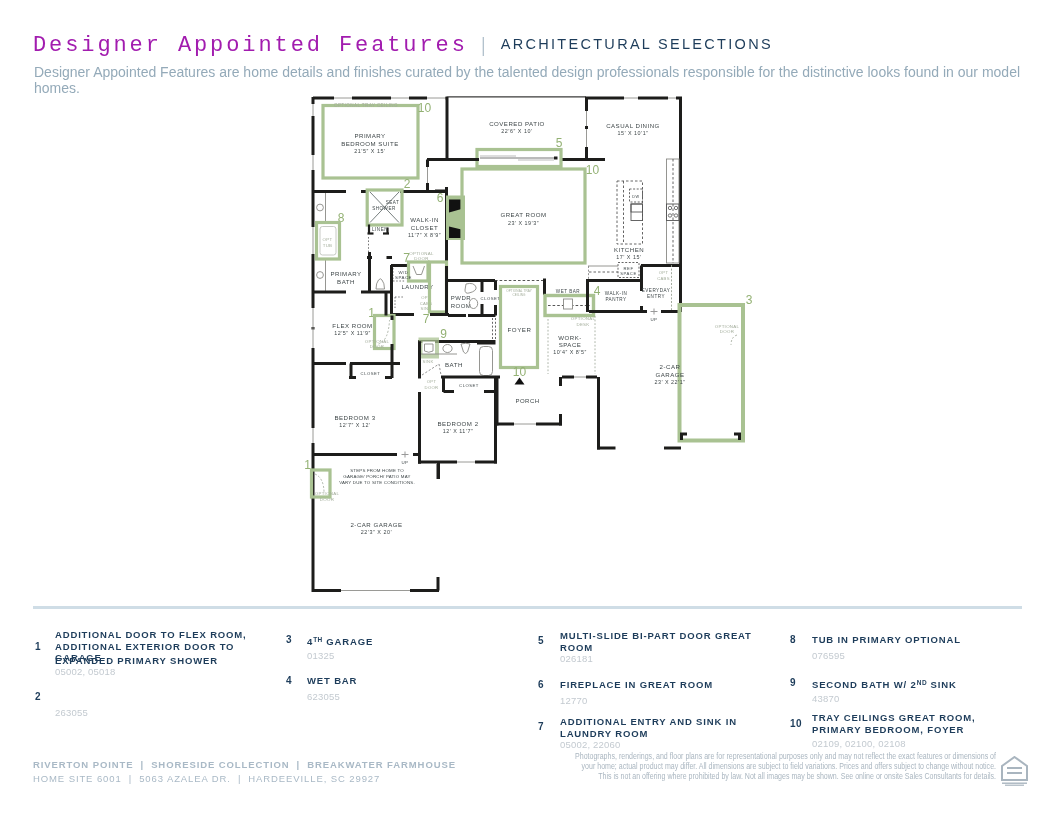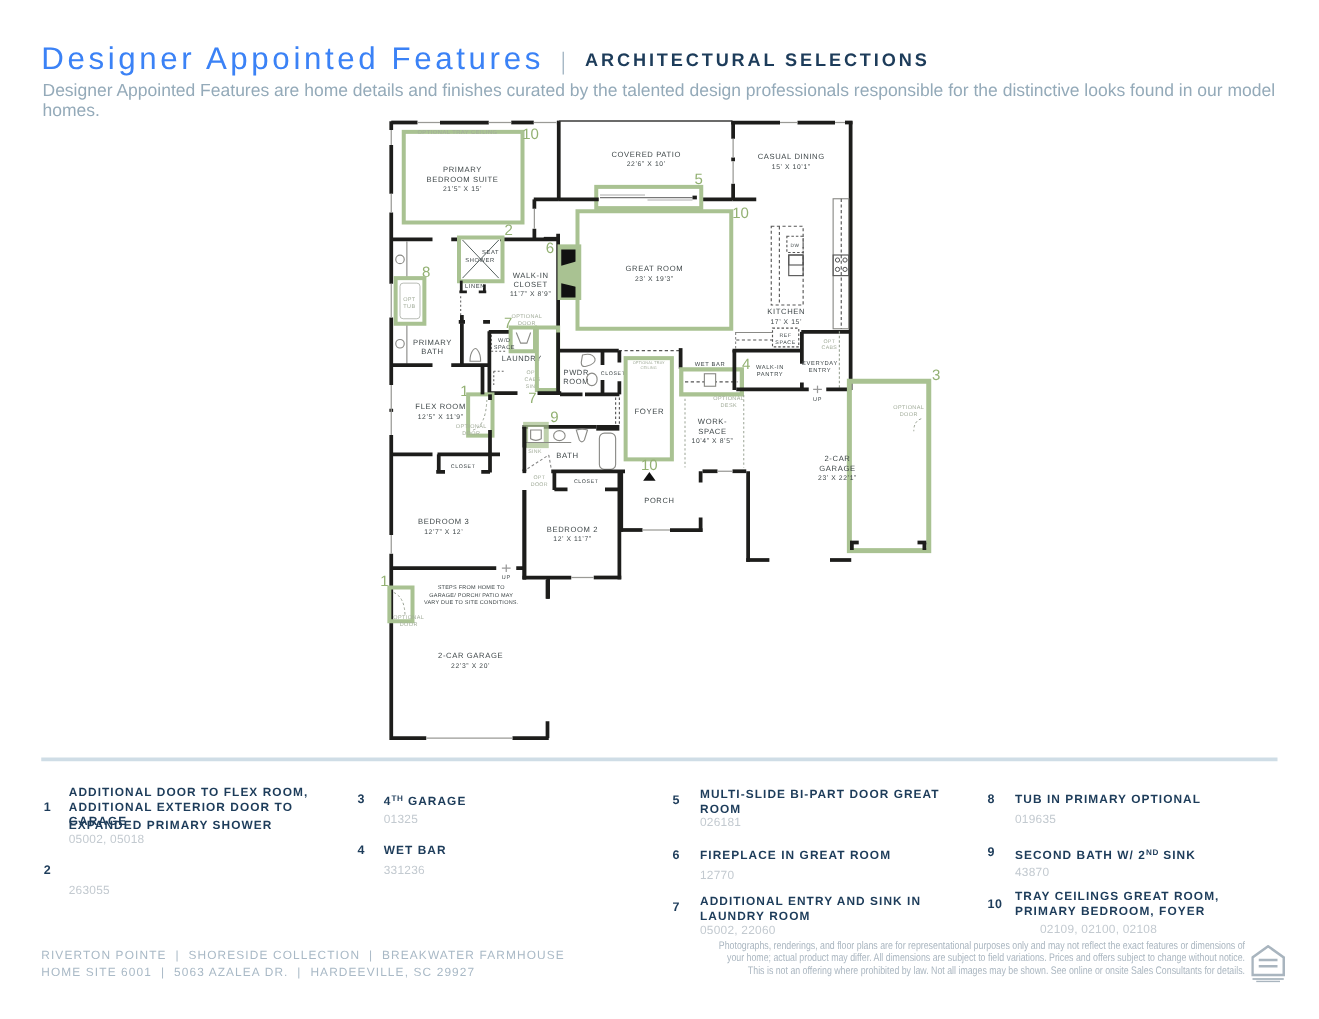--- a/index.html
+++ b/index.html
@@ -5,23 +5,23 @@
     font-family:"Liberation Sans",sans-serif;position:relative;overflow:hidden}
   .abs{position:absolute}
   .lnum{position:absolute;font-size:10px;font-weight:bold;color:#1d3c5a;letter-spacing:.5px}
   .ltit{position:absolute;font-size:9.5px;font-weight:bold;color:#1d3c5a;letter-spacing:.85px;line-height:11.7px;white-space:nowrap}
   .lcode{position:absolute;font-size:9.5px;color:#c3cad0;letter-spacing:.2px}
   .sup{font-size:6.5px;vertical-align:3px;letter-spacing:.5px}
 </style></head>
 <body>
 
 <div class="abs" style="left:33px;top:33px;white-space:nowrap">
-  <span style="font-family:Liberation Sans, sans-serif;font-size:25px;color:#3b82f6;letter-spacing:2.9px">Designer Appointed Features</span>
+  <span style="font-family:Liberation Mono, monospace;font-size:22px;color:#a21caf;letter-spacing:2.9px">Designer Appointed Features</span>
   <span style="font-family:'Liberation Serif',serif;font-size:20px;color:#9db1bf;padding:0 11px 0 9px;font-weight:300">|</span>
-  <span style="font-size:14.5px;font-weight:bold;color:#1d3c5a;letter-spacing:2.3px;vertical-align:2px">ARCHITECTURAL SELECTIONS</span>
+  <span style="font-size:14.5px;font-weight:normal;color:#1d3c5a;letter-spacing:2.3px;vertical-align:2px">ARCHITECTURAL SELECTIONS</span>
 </div>
 
 <div class="abs" style="left:34px;top:64px;font-size:14px;color:#94aab9;letter-spacing:0px">Designer Appointed Features are home details and finishes curated by the talented design professionals responsible for the distinctive looks found in our model homes.</div>
 
 <svg class="abs" style="left:0;top:0" width="1055" height="815" viewBox="0 0 1055 815" font-family="Liberation Sans,sans-serif">
 
 <g>
 <line x1="313" y1="98" x2="334" y2="98" stroke="#1d1d1b" stroke-width="3"></line>
 <line x1="352" y1="98" x2="391" y2="98" stroke="#1d1d1b" stroke-width="3"></line>
 <line x1="409" y1="98" x2="427" y2="98" stroke="#1d1d1b" stroke-width="3"></line>
@@ -578,47 +578,47 @@
 <div class="lnum" style="left:35px;top:691px">2</div>
 <div class="ltit" style="left:55px;top:655px">EXPANDED PRIMARY SHOWER</div>
 <div class="lcode" style="left:55px;top:707px">263055</div>
 
 <div class="lnum" style="left:286px;top:634px">3</div>
 <div class="ltit" style="left:307px;top:634px">4<span class="sup">TH</span> GARAGE</div>
 <div class="lcode" style="left:307px;top:650px">01325</div>
 
 <div class="lnum" style="left:286px;top:675px">4</div>
 <div class="ltit" style="left:307px;top:675px">WET BAR</div>
-<div class="lcode" style="left:307px;top:691px">331236</div>
+<div class="lcode" style="left:307px;top:691px">623055</div>
 
 <div class="lnum" style="left:538px;top:635px">5</div>
 <div class="ltit" style="left:560px;top:630px">MULTI-SLIDE BI-PART DOOR GREAT<br>ROOM</div>
 <div class="lcode" style="left:560px;top:653px">026181</div>
 
 <div class="lnum" style="left:538px;top:679px">6</div>
 <div class="ltit" style="left:560px;top:679px">FIREPLACE IN GREAT ROOM</div>
 <div class="lcode" style="left:560px;top:695px">12770</div>
 
 <div class="lnum" style="left:538px;top:721px">7</div>
 <div class="ltit" style="left:560px;top:716px">ADDITIONAL ENTRY AND SINK IN<br>LAUNDRY ROOM</div>
 <div class="lcode" style="left:560px;top:739px">05002, 22060</div>
 
 <div class="lnum" style="left:790px;top:634px">8</div>
 <div class="ltit" style="left:812px;top:634px">TUB IN PRIMARY OPTIONAL</div>
-<div class="lcode" style="left:812px;top:650px">019635</div>
+<div class="lcode" style="left:812px;top:650px">076595</div>
 
 <div class="lnum" style="left:790px;top:677px">9</div>
 <div class="ltit" style="left:812px;top:677px">SECOND BATH W/ 2<span class="sup">ND</span> SINK</div>
 <div class="lcode" style="left:812px;top:693px">43870</div>
 
 <div class="lnum" style="left:790px;top:718px">10</div>
 <div class="ltit" style="left:812px;top:712px">TRAY CEILINGS GREAT ROOM,<br>PRIMARY BEDROOM, FOYER</div>
-<div class="lcode" style="left:832px;top:738px">02109, 02100, 02108</div>
-
-<div class="abs" style="left:33px;top:759px;font-size:9.5px;font-weight:normal;color:#a9b9c6;letter-spacing:.9px">RIVERTON POINTE&nbsp; |&nbsp; SHORESIDE COLLECTION&nbsp; |&nbsp; BREAKWATER FARMHOUSE</div>
+<div class="lcode" style="left:812px;top:738px">02109, 02100, 02108</div>
+
+<div class="abs" style="left:33px;top:759px;font-size:9.5px;font-weight:bold;color:#a9b9c6;letter-spacing:.9px">RIVERTON POINTE&nbsp; |&nbsp; SHORESIDE COLLECTION&nbsp; |&nbsp; BREAKWATER FARMHOUSE</div>
 
 <div class="abs" style="left:33px;top:773px;font-size:9.5px;font-weight:normal;color:#a9b9c6;letter-spacing:.9px">HOME SITE 6001&nbsp; |&nbsp; 5063 AZALEA DR.&nbsp; |&nbsp; HARDEEVILLE, SC 29927</div>
 
 <div class="abs" style="left:0px;top:751px;width:996px;font-size:8.8px;line-height:10.2px;color:#aab6c0;text-align:right;white-space:nowrap;transform:scaleX(.8);transform-origin:996px 0">Photographs, renderings, and floor plans are for representational purposes only and may not reflect the exact features or dimensions of<br>your home; actual product may differ. All dimensions are subject to field variations. Prices and offers subject to change without notice.<br>This is not an offering where prohibited by law. Not all images may be shown. See online or onsite Sales Consultants for details.</div>
 
 <svg class="abs" style="left:1001px;top:756px" width="27" height="30" viewBox="0 0 27 30">
   <path d="M13.5 1 L26 10 L26 24 L1 24 L1 10 Z" fill="none" stroke="#a9b5bf" stroke-width="2"></path>
   <rect x="6" y="11" width="15" height="2" fill="#a9b5bf"></rect>
   <rect x="6" y="16" width="15" height="2" fill="#a9b5bf"></rect>
   <rect x="1" y="26.5" width="25" height="1.4" fill="#a9b5bf"></rect>

